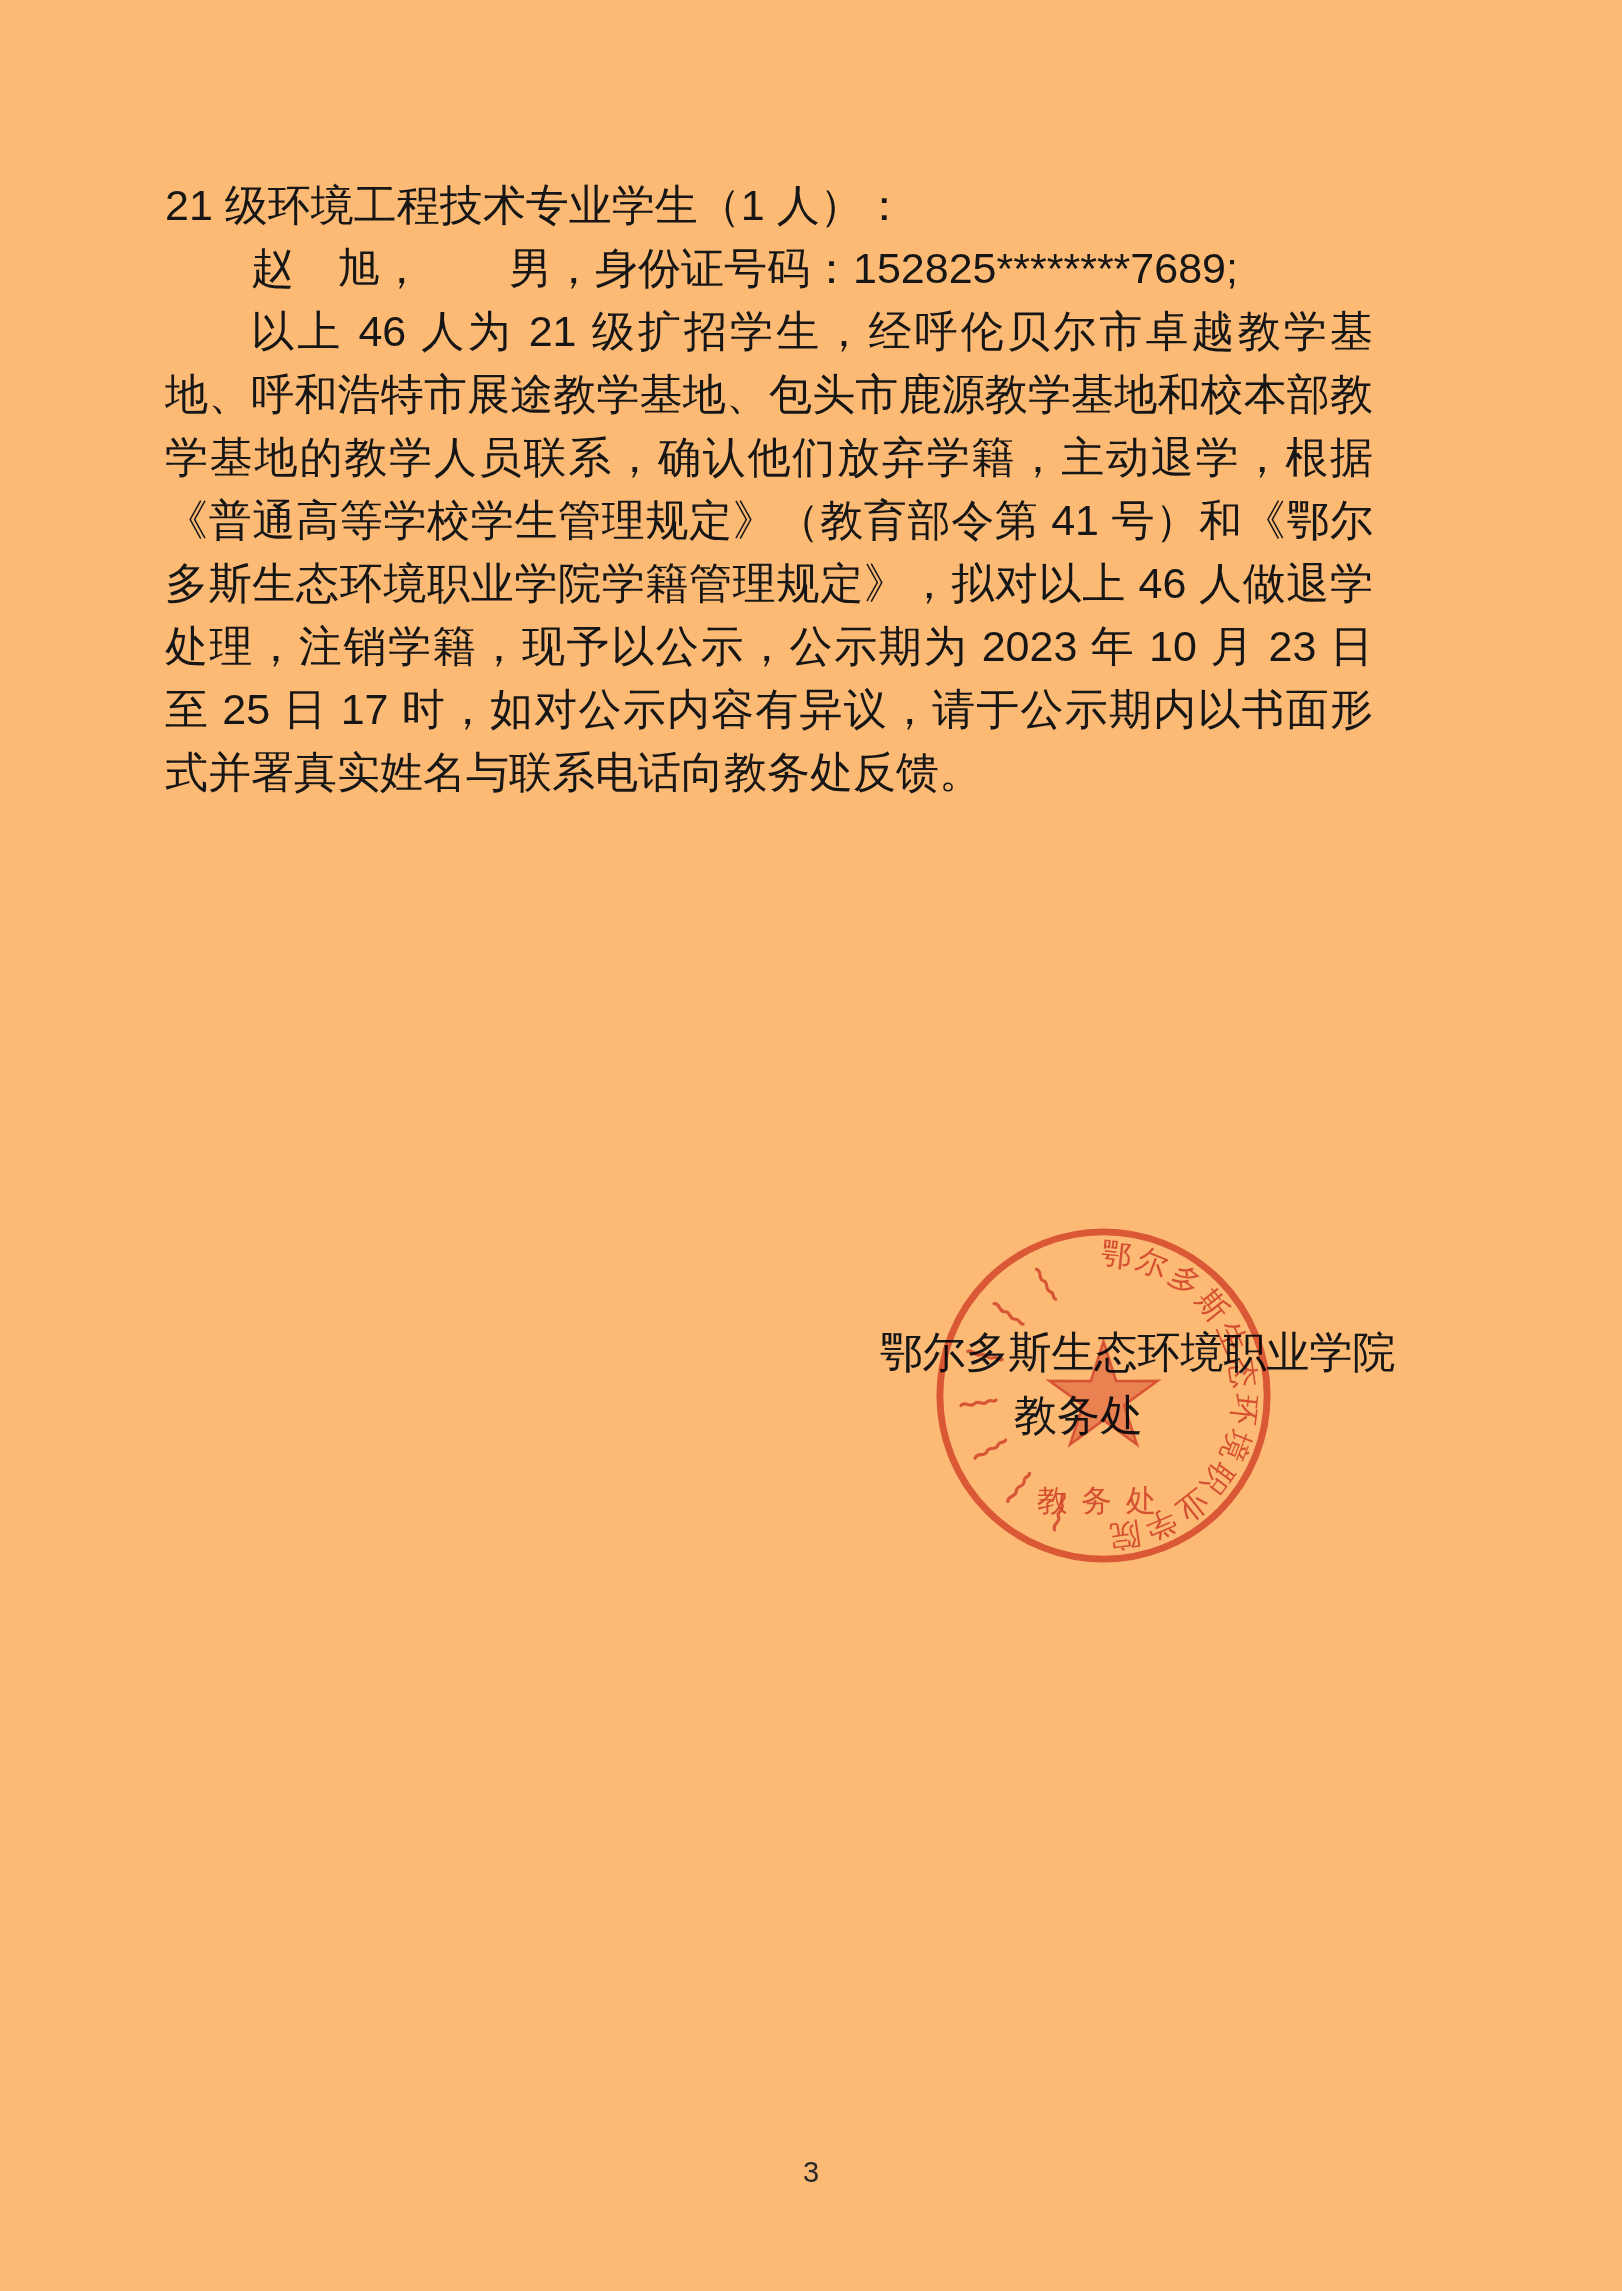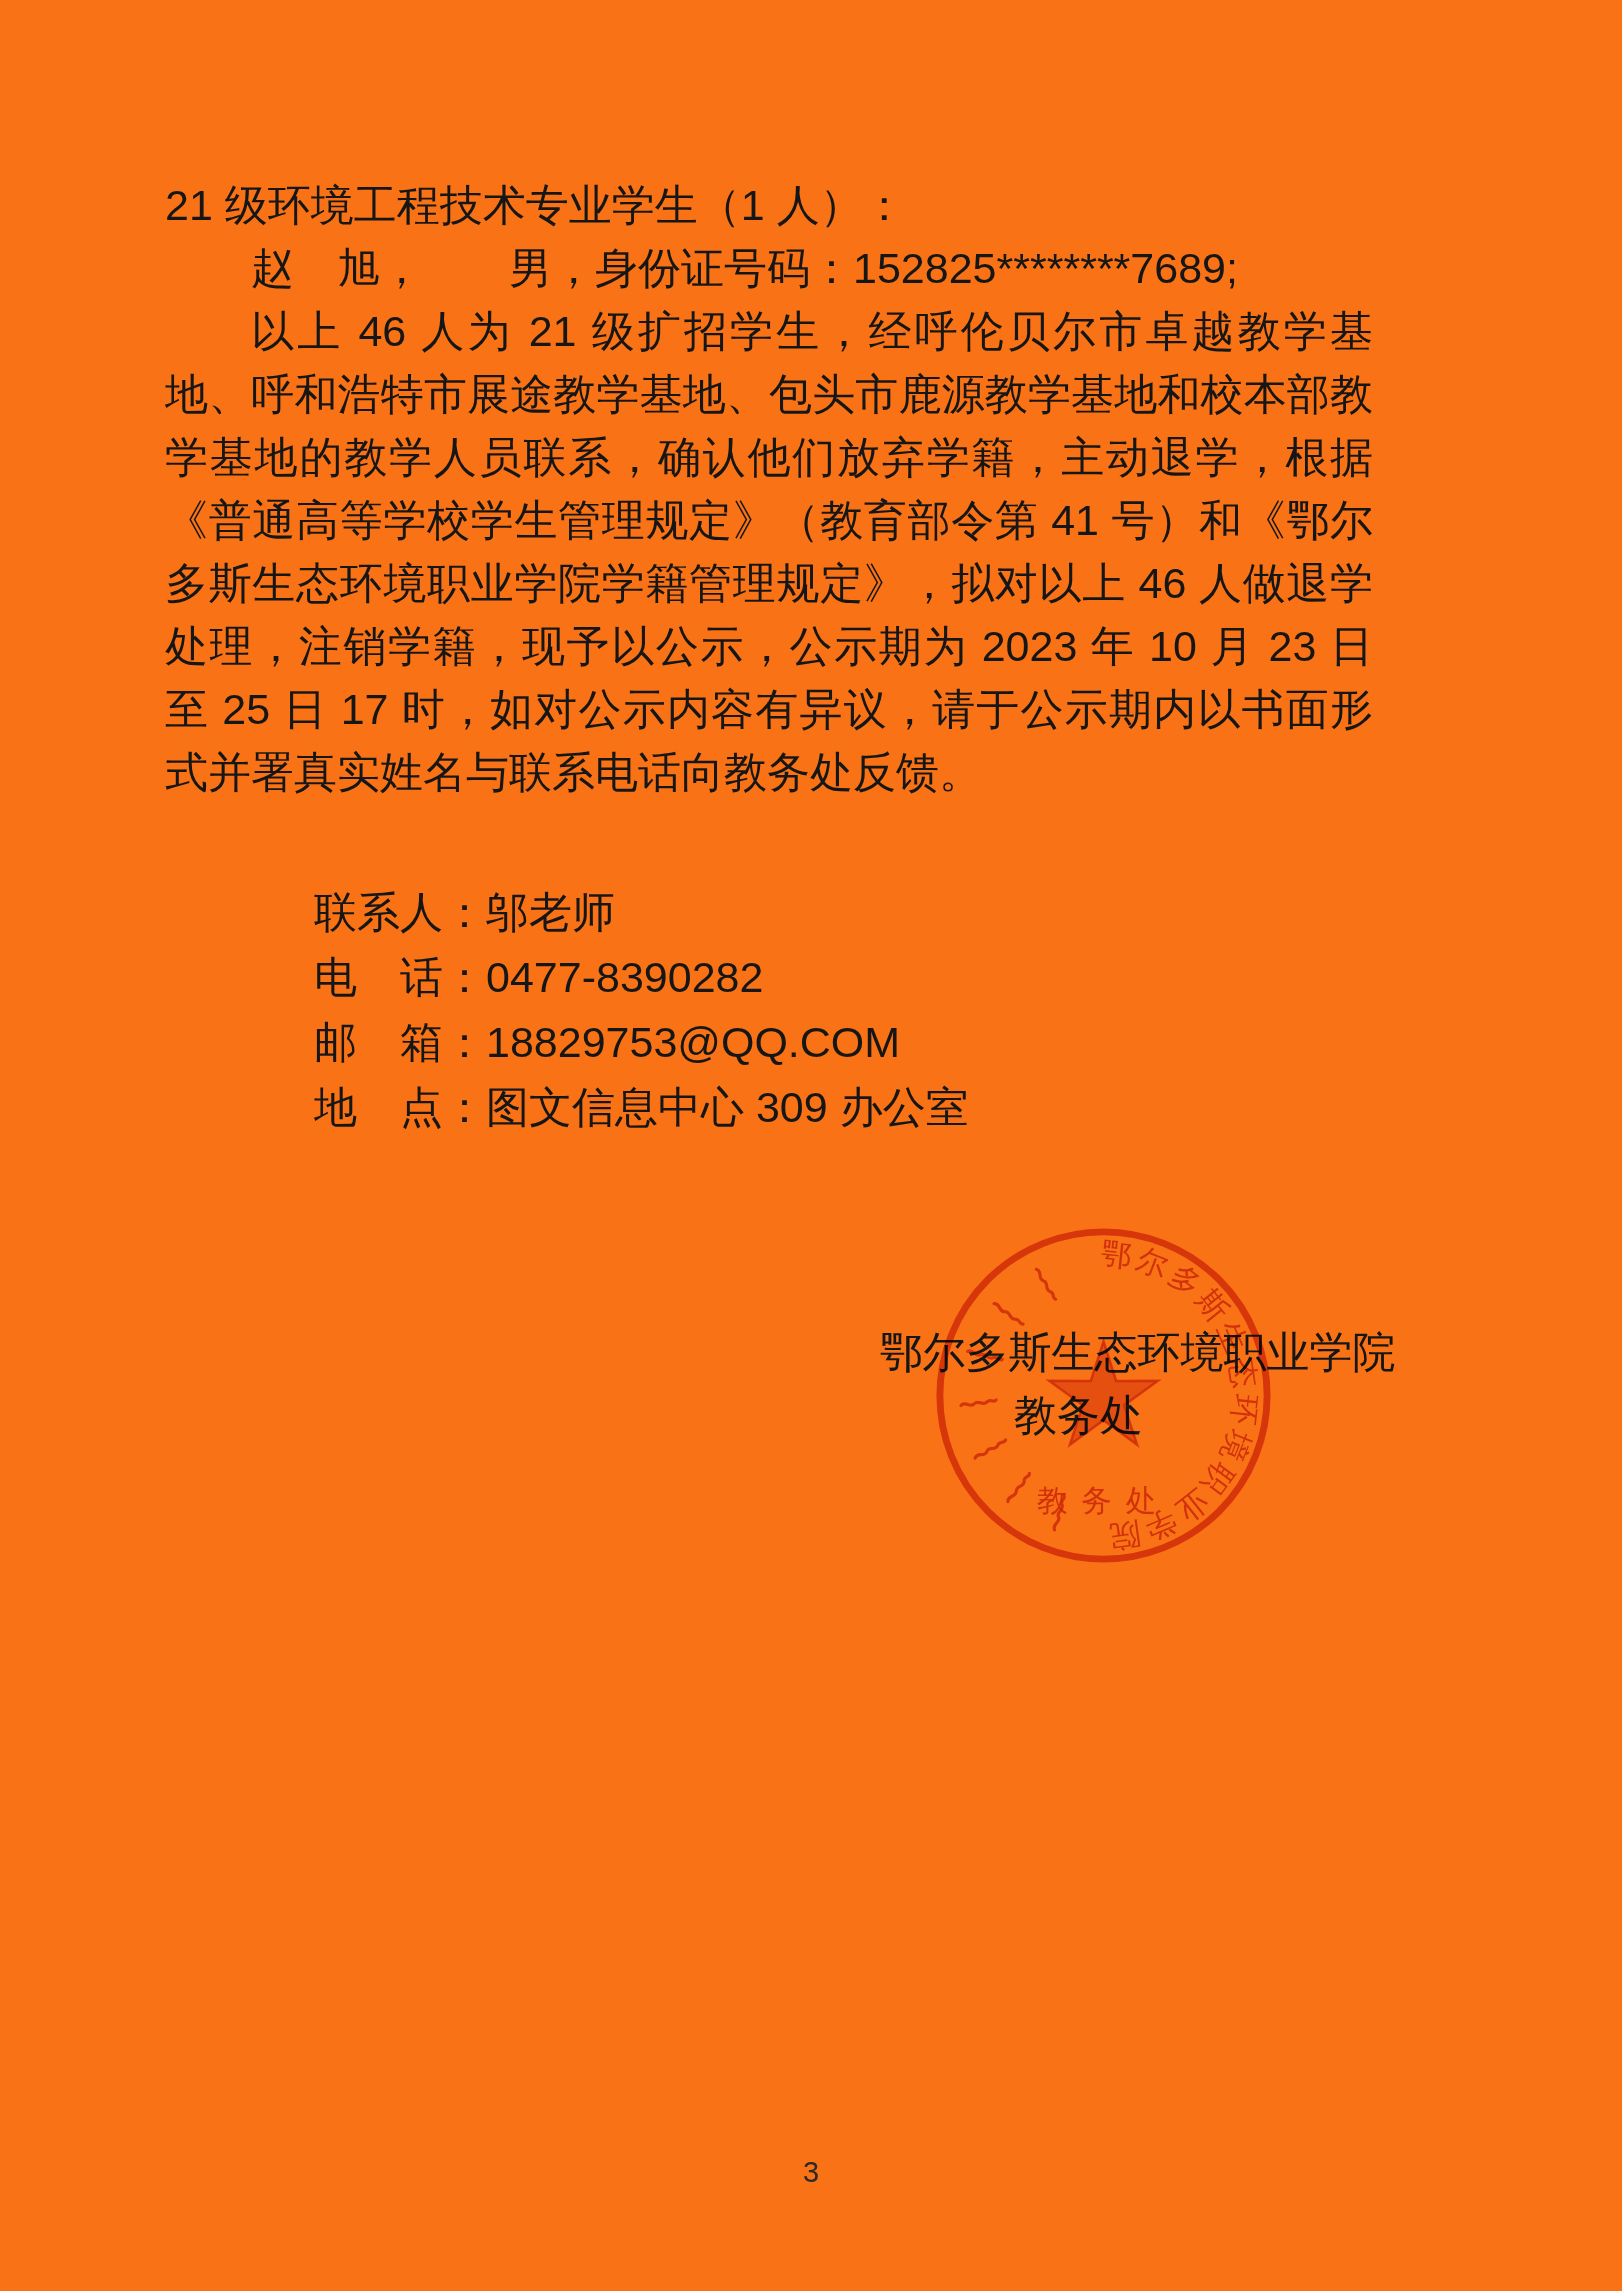--- a/index.html
+++ b/index.html
@@ -1,20 +1,20 @@
 <!DOCTYPE html>
 <html><head>
 <meta charset="utf-8">
 <style>
   html, body { margin: 0; padding: 0; background: #ffffff; }
   .page {
     position: relative;
     width: 1622px;
     height: 2292px;
-    background: #f97316;
+    background: #fdba74;
     font-family: "Liberation Sans", "DejaVu Sans", sans-serif;
     color: #161616;
     overflow: hidden;
   }
   .doc {
     position: absolute;
     left: 165px;
     top: 174px;
     width: 1208px;
     font-size: 43px;
@@ -68,26 +68,20 @@
 </head>
 <body>
 
 <div class="page">
 
   <div class="doc">
     <p class="line">21 级环境工程技术专业学生（1 人）：</p>
     <p class="line indent">赵　旭，　　男，身份证号码：152825********7689;</p>
     <p class="para indent">以上 46 人为 21 级扩招学生，经呼伦贝尔市卓越教学基地、呼和浩特市展途教学基地、包头市鹿源教学基地和校本部教学基地的教学人员联系，确认他们放弃学籍，主动退学，根据《普通高等学校学生管理规定》（教育部令第 41 号）和《鄂尔多斯生态环境职业学院学籍管理规定》，拟对以上 46 人做退学处理，注销学籍，现予以公示，公示期为 2023 年 10 月 23 日至 25 日 17 时，如对公示内容有异议，请于公示期内以书面形式并署真实姓名与联系电话向教务处反馈。</p>
 
-    <div class="contact">
-      <p class="contact-line"><span>联系人</span><span>：</span><span>邬老师</span></p>
-      <p class="contact-line"><span>电　话</span><span>：</span><span>0477-8390282</span></p>
-      <p class="contact-line"><span>邮　箱</span><span>：</span><span>18829753@QQ.COM</span></p>
-      <p class="contact-line"><span>地　点</span><span>：</span><span>图文信息中心 309 办公室</span></p>
-    </div>
   </div>
 
   <div class="signature">
     <p>鄂尔多斯生态环境职业学院</p>
     <p class="dept">教务处</p>
   </div>
 
   <svg class="seal" viewBox="0 0 350 350" xmlns="http://www.w3.org/2000/svg">
     <circle class="ring" cx="175" cy="175" r="166"></circle>
 

